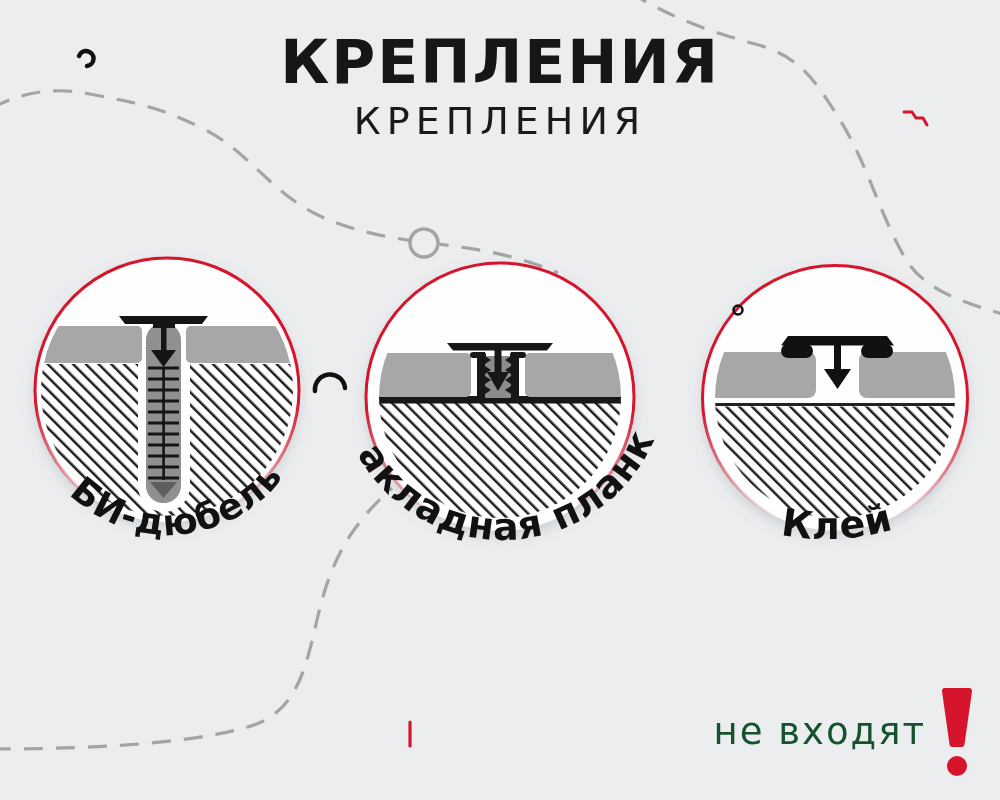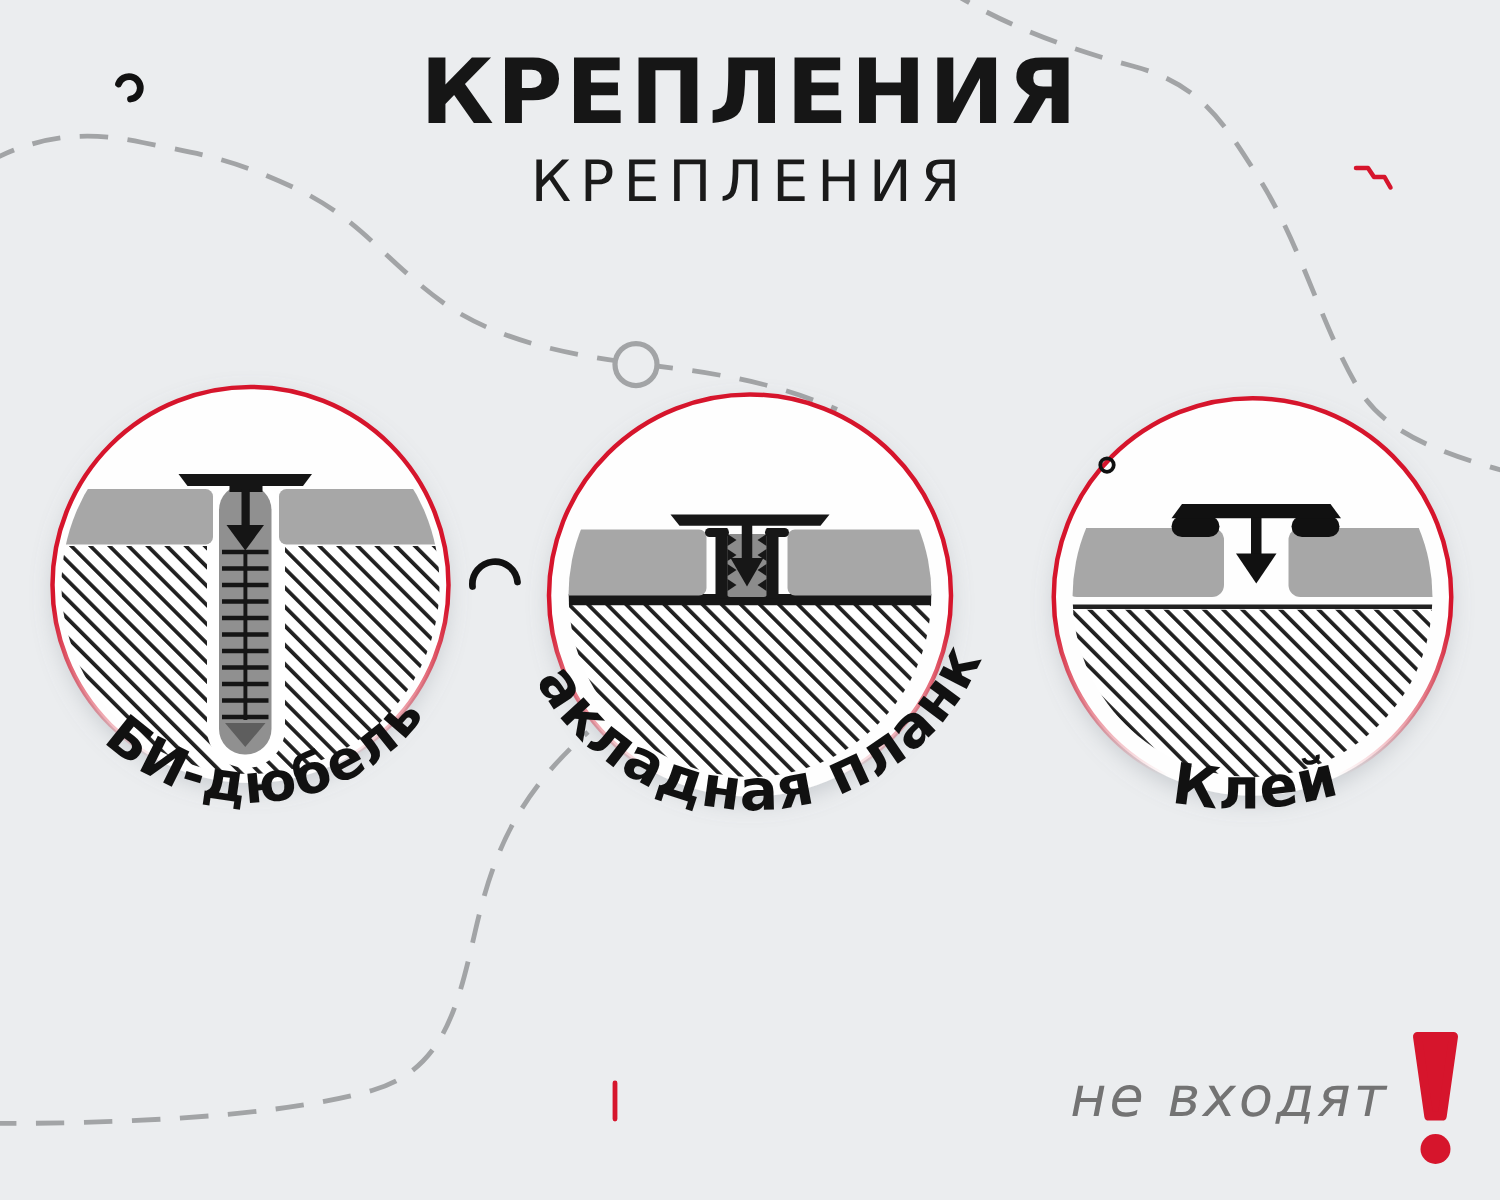--- a/index.html
+++ b/index.html
@@ -49,22 +49,21 @@
     align-items: center;
     gap: 14px;
     z-index: 3;
   }
   .note-text {
     text-align: left;
     font-size: 37px;
     font-weight: 400;
     letter-spacing: 2px;
     line-height: 1.05;
-    color: #737373;
-    font-style: italic;
+    color: #14532d;
   }
   .excl-svg { display: block; }
   .diagram-label {
     font-family: "DejaVu Sans", "Liberation Sans", sans-serif;
     font-weight: 600;
     fill: #111111;
     letter-spacing: 1px;
   }
 </style>
 </head>

